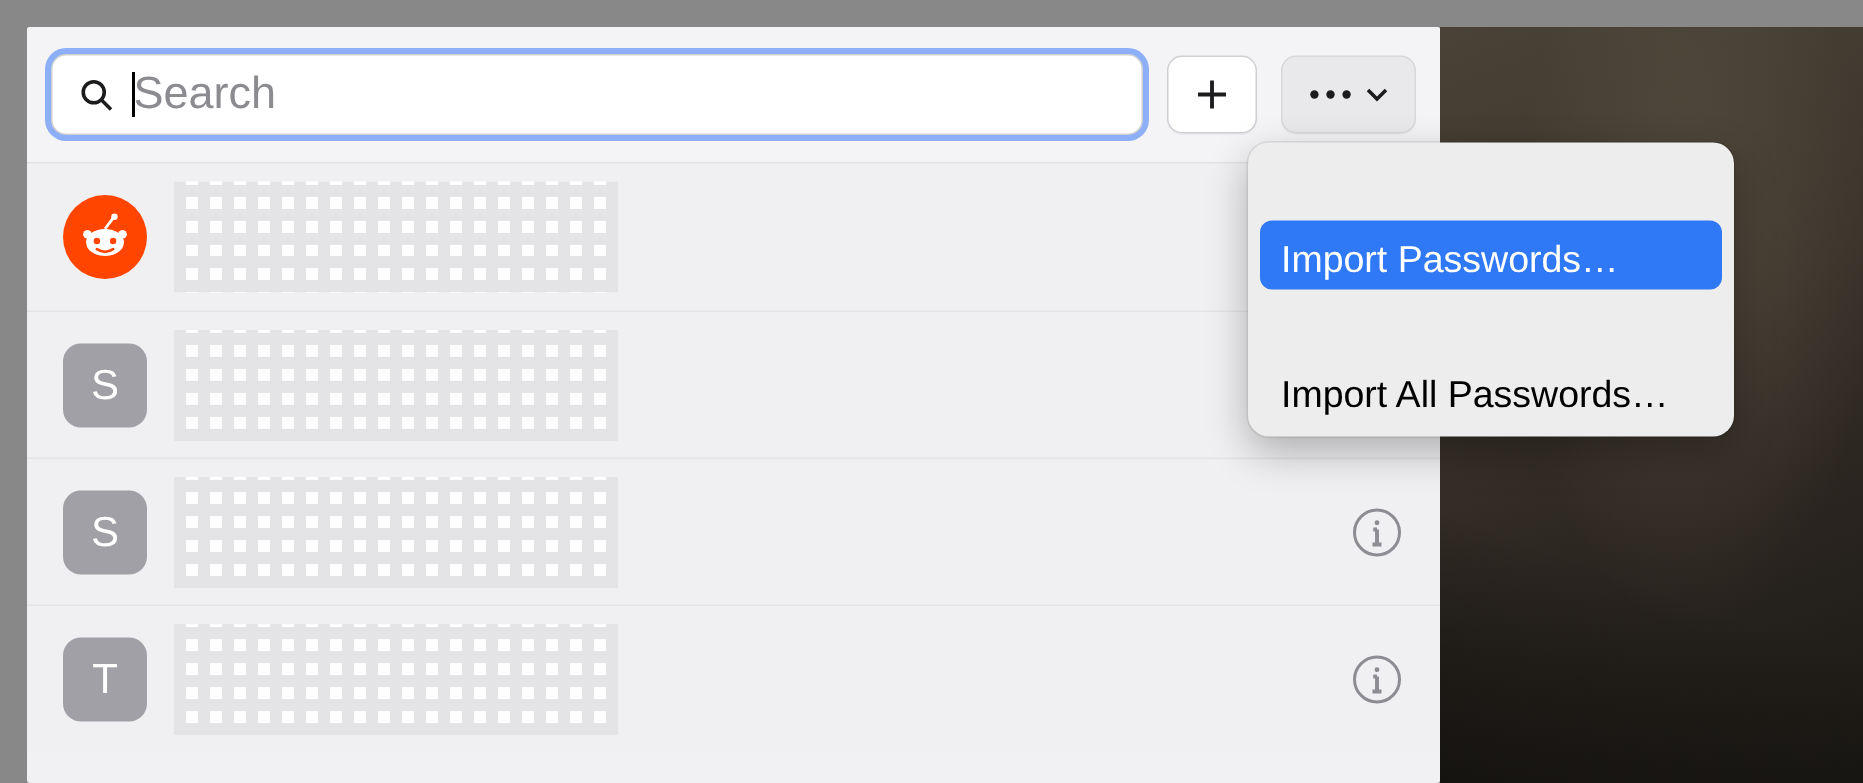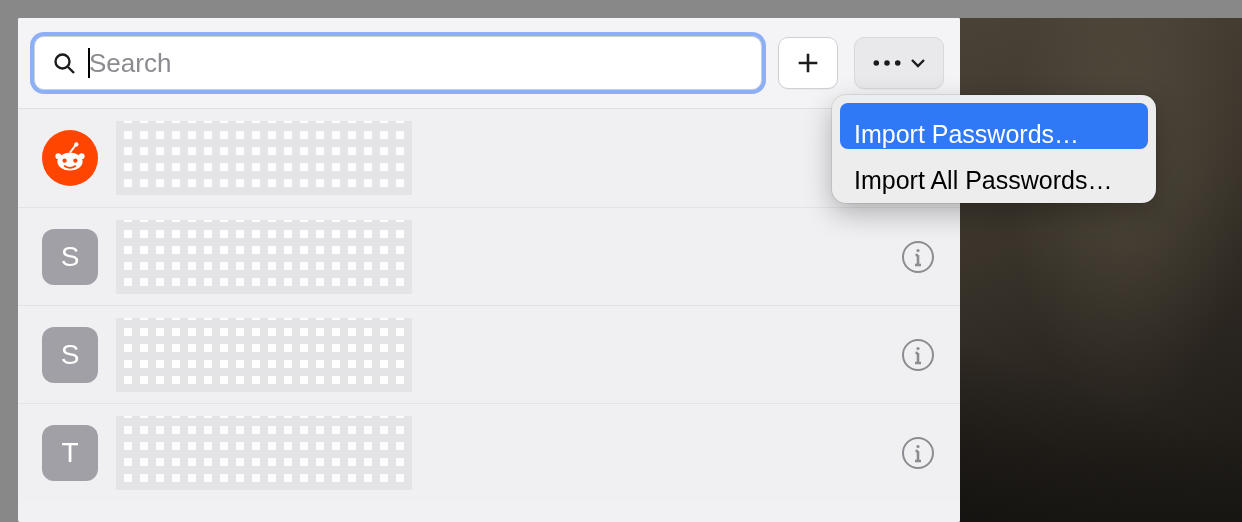--- a/index.html
+++ b/index.html
@@ -36,21 +36,21 @@
     .search-wrap {
       flex: 1;
       position: relative;
     }
     .search-input {
       width: 100%;
       height: 54px;
       border-radius: 10px;
       border: 1px solid #d0d0d4;
       background: #ffffff;
-      font-size: 26px;
+      font-size: 30px;
       color: #333;
       padding: 0 16px 0 54px;
       outline: none;
       box-shadow: 0 0 0 4px #8daff8;
     }
     .search-input::placeholder {
       color: #8b8b90;
     }
     .search-icon {
       position: absolute;
@@ -138,25 +138,26 @@
       background: #ededee;
       border-radius: 14px;
       box-shadow: 0 10px 28px rgba(0,0,0,0.28), 0 0 0 1px rgba(0,0,0,0.08);
       padding: 8px;
       z-index: 10;
     }
     .dropdown-item {
       height: 46px;
       border-radius: 8px;
       display: flex;
-      align-items: flex-end;
-      padding: 0 14px;
+      align-items: flex-start;
+      padding: 12px 14px;
       font-size: 25px;
       color: #000000;
       cursor: pointer;
+      margin-top: 44px;
     }
     .dropdown-item.selected {
       background: #2f78f6;
       color: #ffffff;
     }
     .bg-photo {
       position: absolute;
       left: 960px;
       top: 18px;
       width: 282px;

